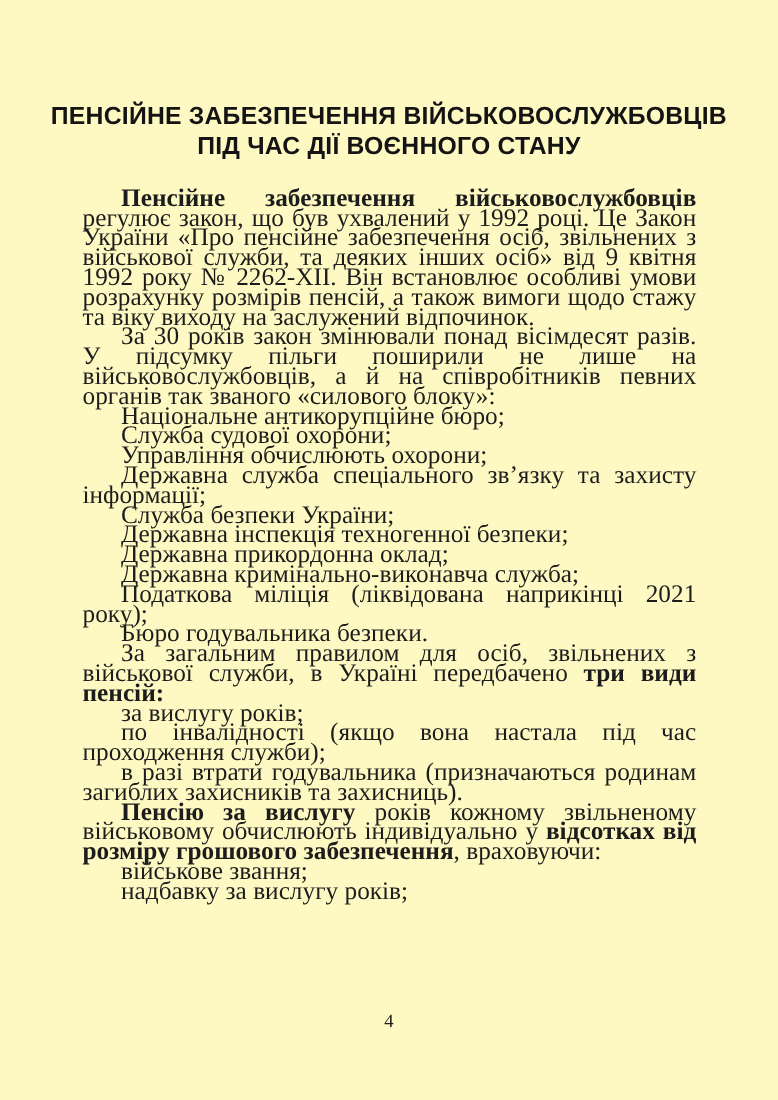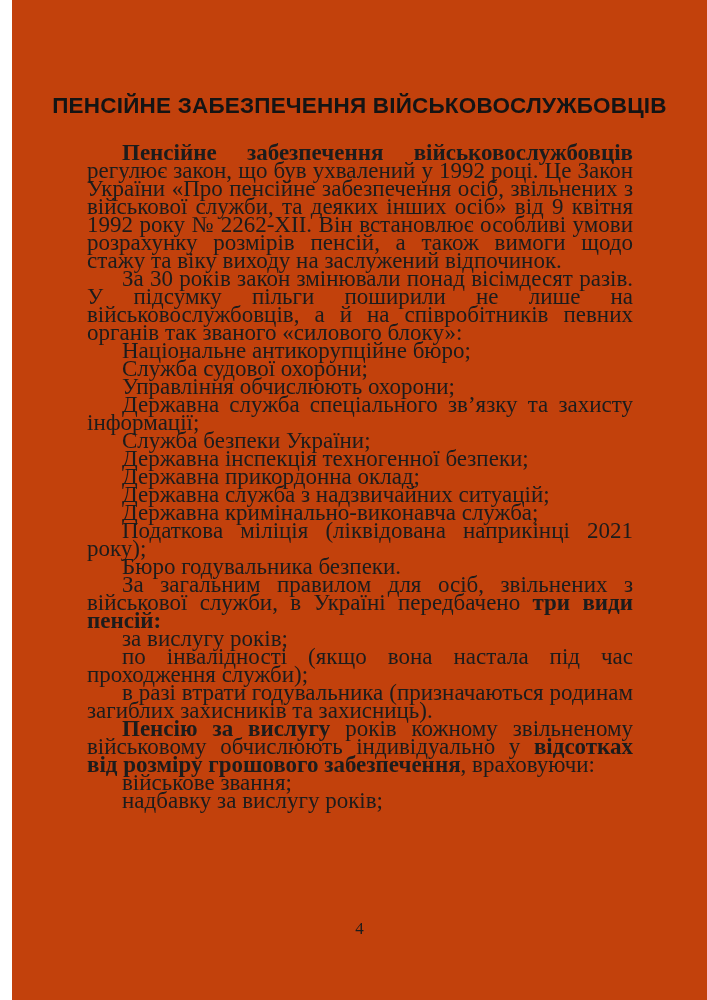--- a/index.html
+++ b/index.html
@@ -7,23 +7,22 @@
     width: 707px;
     height: 1000px;
     background: #ffffff;
     position: relative;
     overflow: hidden;
     font-family: "Liberation Serif", serif;
   }
   .page {
     position: absolute;
     inset: 0;
-    background: #c2410c;
+    background: #fef9c3;
     color: #1c1c1c;
-    margin-left: 12px;
   }
   .doc-title {
     margin: 92px 40px 25px 40px;
     text-align: center;
     font-family: "Liberation Sans", sans-serif;
     font-weight: bold;
     font-size: 22.5px;
     line-height: 27px;
     color: #141414;
     letter-spacing: 0.2px;
@@ -51,33 +50,33 @@
     color: #1c1c1c;
   }
 </style>
 </head>
 <body>
 
 <div class="page">
 
   <h1 class="doc-title">
     <span class="title-line">ПЕНСІЙНЕ ЗАБЕЗПЕЧЕННЯ ВІЙСЬКОВОСЛУЖБОВЦІВ</span>
+    <span class="title-line">ПІД ЧАС ДІЇ ВОЄННОГО СТАНУ</span>
   </h1>
 
   <div class="content" id="doc-body">
       <p class="para paragraph"><span class="b">Пенсійне забезпечення військовослужбовців</span><span> регулює закон, що був ухвалений у 1992 році. Це Закон України «Про пенсійне забезпечення осіб, звільнених з військової служби, та деяких інших осіб» від 9 квітня 1992 року № 2262-XII. Він встановлює особливі умови розрахунку розмірів пенсій, а також вимоги щодо стажу та віку виходу на заслужений відпочинок.</span></p>
       <p class="para paragraph"><span>За 30 років закон змінювали понад вісімдесят разів. У підсумку пільги поширили не лише на військовослужбовців, а й на співробітників певних органів так званого «силового блоку»:</span></p>
       <p class="para list-item"><span>Національне антикорупційне бюро;</span></p>
       <p class="para list-item"><span>Служба судової охорони;</span></p>
       <p class="para list-item"><span>Управління обчислюють охорони;</span></p>
       <p class="para list-item"><span>Державна служба спеціального зв’язку та захисту інформації;</span></p>
       <p class="para list-item"><span>Служба безпеки України;</span></p>
       <p class="para list-item"><span>Державна інспекція техногенної безпеки;</span></p>
       <p class="para list-item"><span>Державна прикордонна оклад;</span></p>
-      <p class="para list-item"><span>Державна служба з надзвичайних ситуацій;</span></p>
       <p class="para list-item"><span>Державна кримінально-виконавча служба;</span></p>
       <p class="para list-item"><span>Податкова міліція (ліквідована наприкінці 2021 року);</span></p>
       <p class="para list-item"><span>Бюро годувальника безпеки.</span></p>
       <p class="para paragraph"><span>За загальним правилом для осіб, звільнених з військової служби, в Україні передбачено </span><span class="b">три види пенсій:</span></p>
       <p class="para list-item"><span>за вислугу років;</span></p>
       <p class="para list-item"><span>по інвалідності (якщо вона настала під час проходження служби);</span></p>
       <p class="para list-item"><span>в разі втрати годувальника (призначаються родинам загиблих захисників та захисниць).</span></p>
       <p class="para paragraph"><span class="b">Пенсію за вислугу</span><span> років кожному звільненому військовому обчислюють індивідуально у </span><span class="b">відсотках від розміру грошового забезпечення</span><span>, враховуючи:</span></p>
       <p class="para list-item"><span>військове звання;</span></p>
       <p class="para list-item"><span>надбавку за вислугу років;</span></p>

